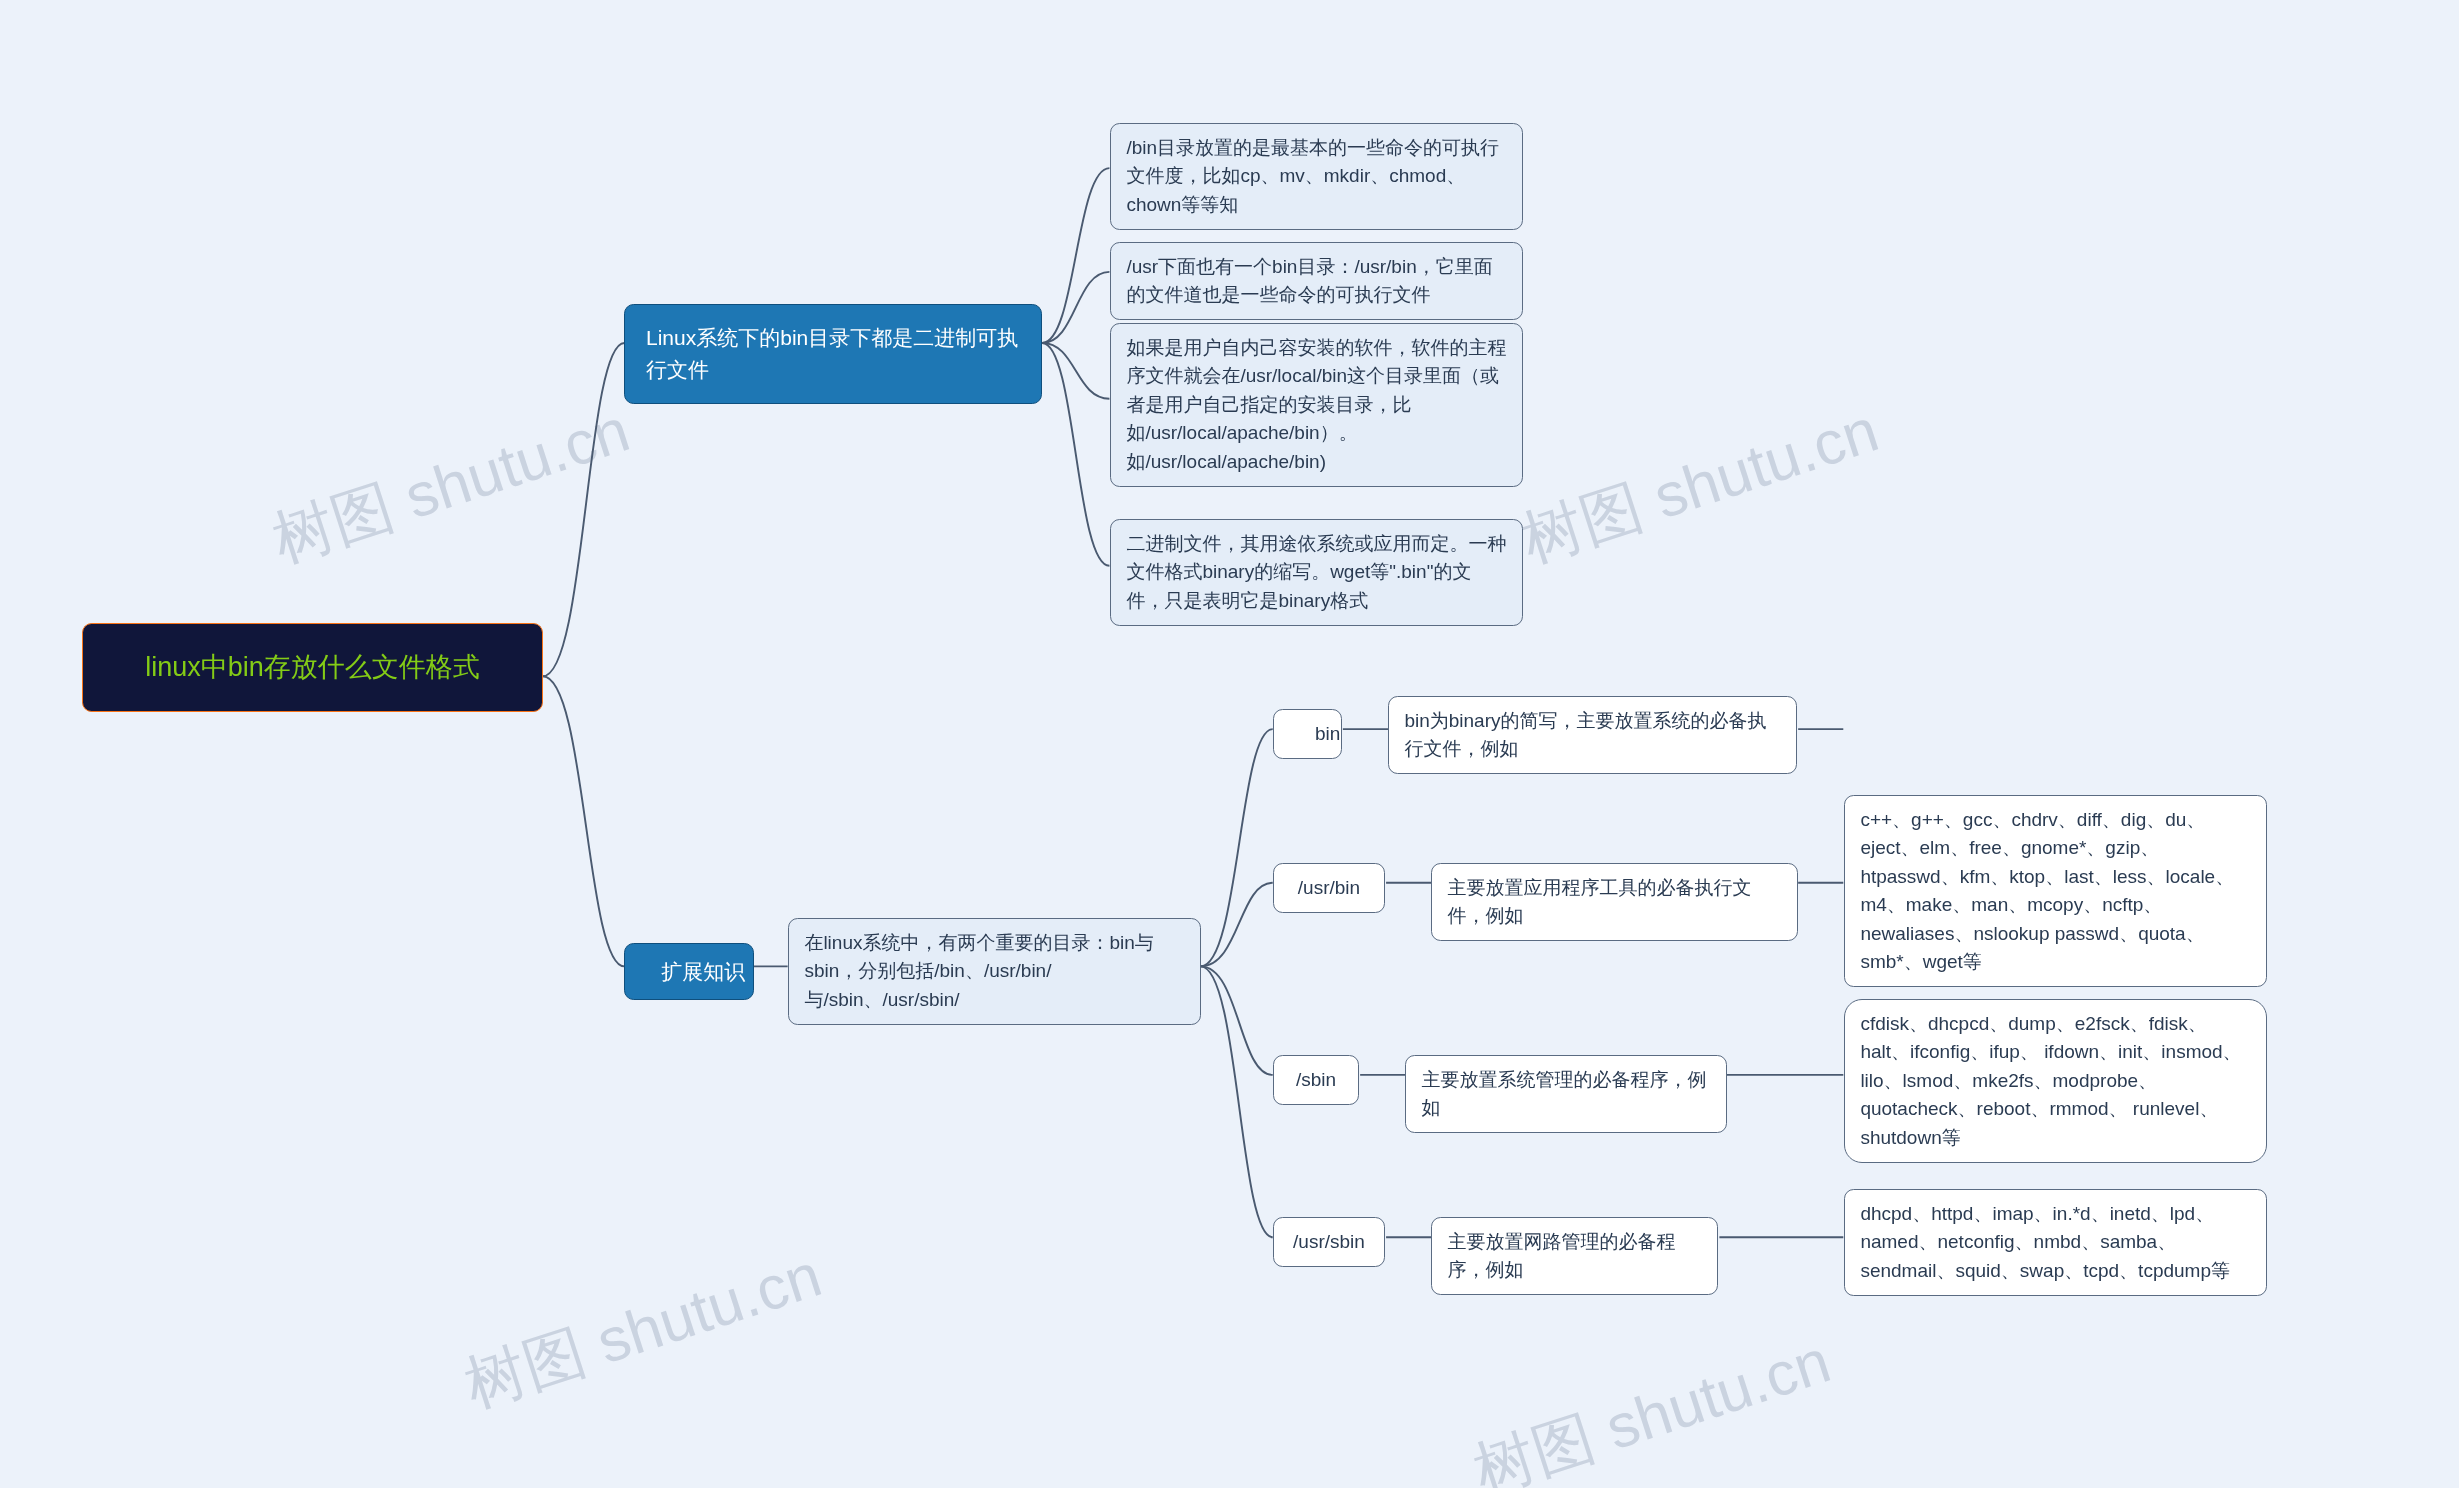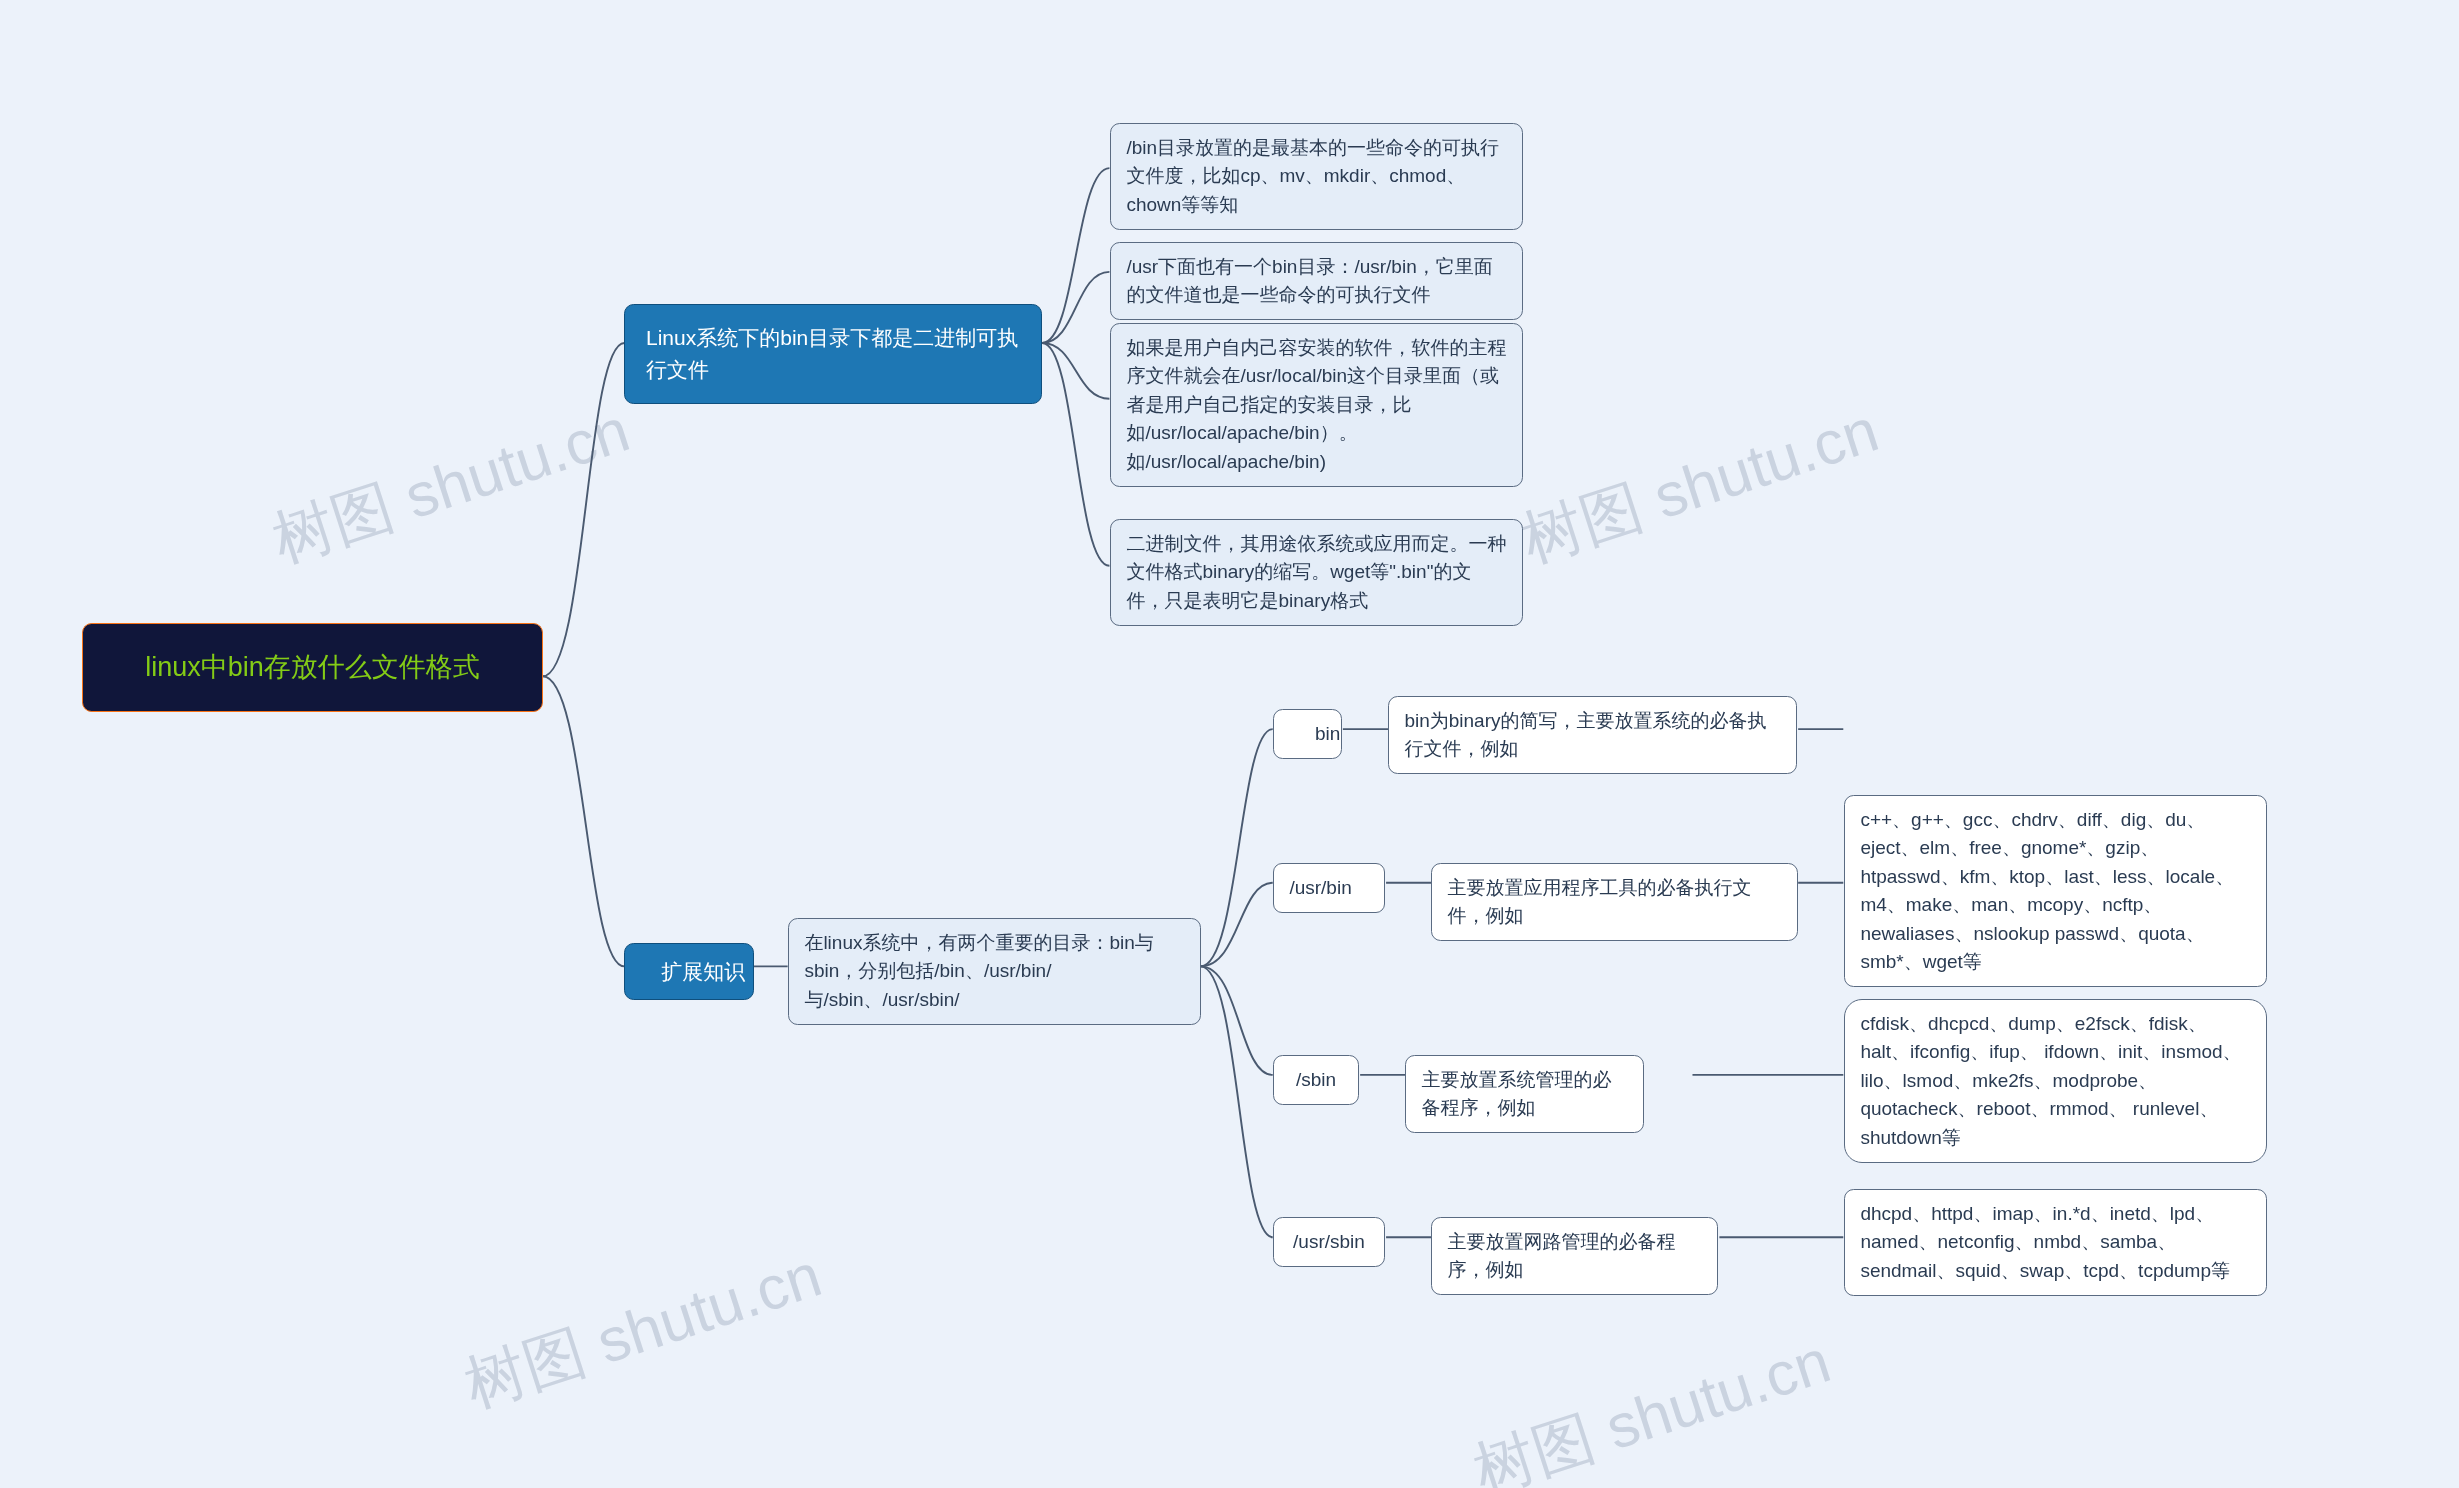--- a/index.html
+++ b/index.html
@@ -127,26 +127,26 @@
   <div class="node lnode" style="left:1110px; top:323px; width:413px;">如果是用户自内己容安装的软件，软件的主程序文件就会在/usr/local/bin这个目录里面（或者是用户自己指定的安装目录，比如/usr/local/apache/bin）。如/usr/local/apache/bin)</div>
   <div class="node lnode" style="left:1110px; top:519px; width:413px;">二进制文件，其用途依系统或应用而定。一种文件格式binary的缩写。wget等".bin"的文件，只是表明它是binary格式</div>
 
   <div class="node blue" style="left:624px; top:943px; width:130px; text-align:right; padding:11.5px 7.7px;">扩展知识</div>
 
   <div class="node lnode" style="left:788px; top:918px; width:413px;">在linux系统中，有两个重要的目录：bin与sbin，分别包括/bin、/usr/bin/与/sbin、/usr/sbin/</div>
 
   <div class="node leaf" style="left:1273px; top:709px; width:69px; text-align:center;padding-left:41px;">bin</div>
   <div class="node leaf" style="left:1388px; top:696px; width:409px;">bin为binary的简写，主要放置系统的必备执行文件，例如</div>
 
-  <div class="node leaf" style="left:1273px; top:863px; width:112px; border-radius:9px;">/usr/bin</div>
+  <div class="node leaf" style="left:1273px; top:863px; width:112px; text-align:center;">/usr/bin</div>
   <div class="node leaf" style="left:1431px; top:863px; width:367px;">主要放置应用程序工具的必备执行文件，例如</div>
   <div class="node leaf" style="left:1844px; top:795px; width:423px;">c++、g++、gcc、chdrv、diff、dig、du、eject、elm、free、gnome*、gzip、htpasswd、kfm、ktop、last、less、locale、m4、make、man、mcopy、ncftp、 newaliases、nslookup passwd、quota、smb*、wget等</div>
 
   <div class="node leaf" style="left:1273px; top:1055px; width:86px; text-align:center;">/sbin</div>
-  <div class="node leaf" style="left:1405px; top:1055px; width:239px;">主要放置系统管理的必备程序，例如</div>
+  <div class="node leaf" style="left:1405px; top:1055px; width:322px;">主要放置系统管理的必备程序，例如</div>
   <div class="node leaf" style="left:1844px; top:999px; width:423px;border-radius:18px;">cfdisk、dhcpcd、dump、e2fsck、fdisk、halt、ifconfig、ifup、 ifdown、init、insmod、lilo、lsmod、mke2fs、modprobe、quotacheck、reboot、rmmod、 runlevel、shutdown等</div>
 
   <div class="node leaf" style="left:1273px; top:1217px; width:112px; text-align:center;">/usr/sbin</div>
   <div class="node leaf" style="left:1431px; top:1217px; width:287px;">主要放置网路管理的必备程序，例如</div>
   <div class="node leaf" style="left:1844px; top:1189px; width:423px;">dhcpd、httpd、imap、in.*d、inetd、lpd、named、netconfig、nmbd、samba、sendmail、squid、swap、tcpd、tcpdump等</div>
 
 </div>
 
 
 </body></html>

